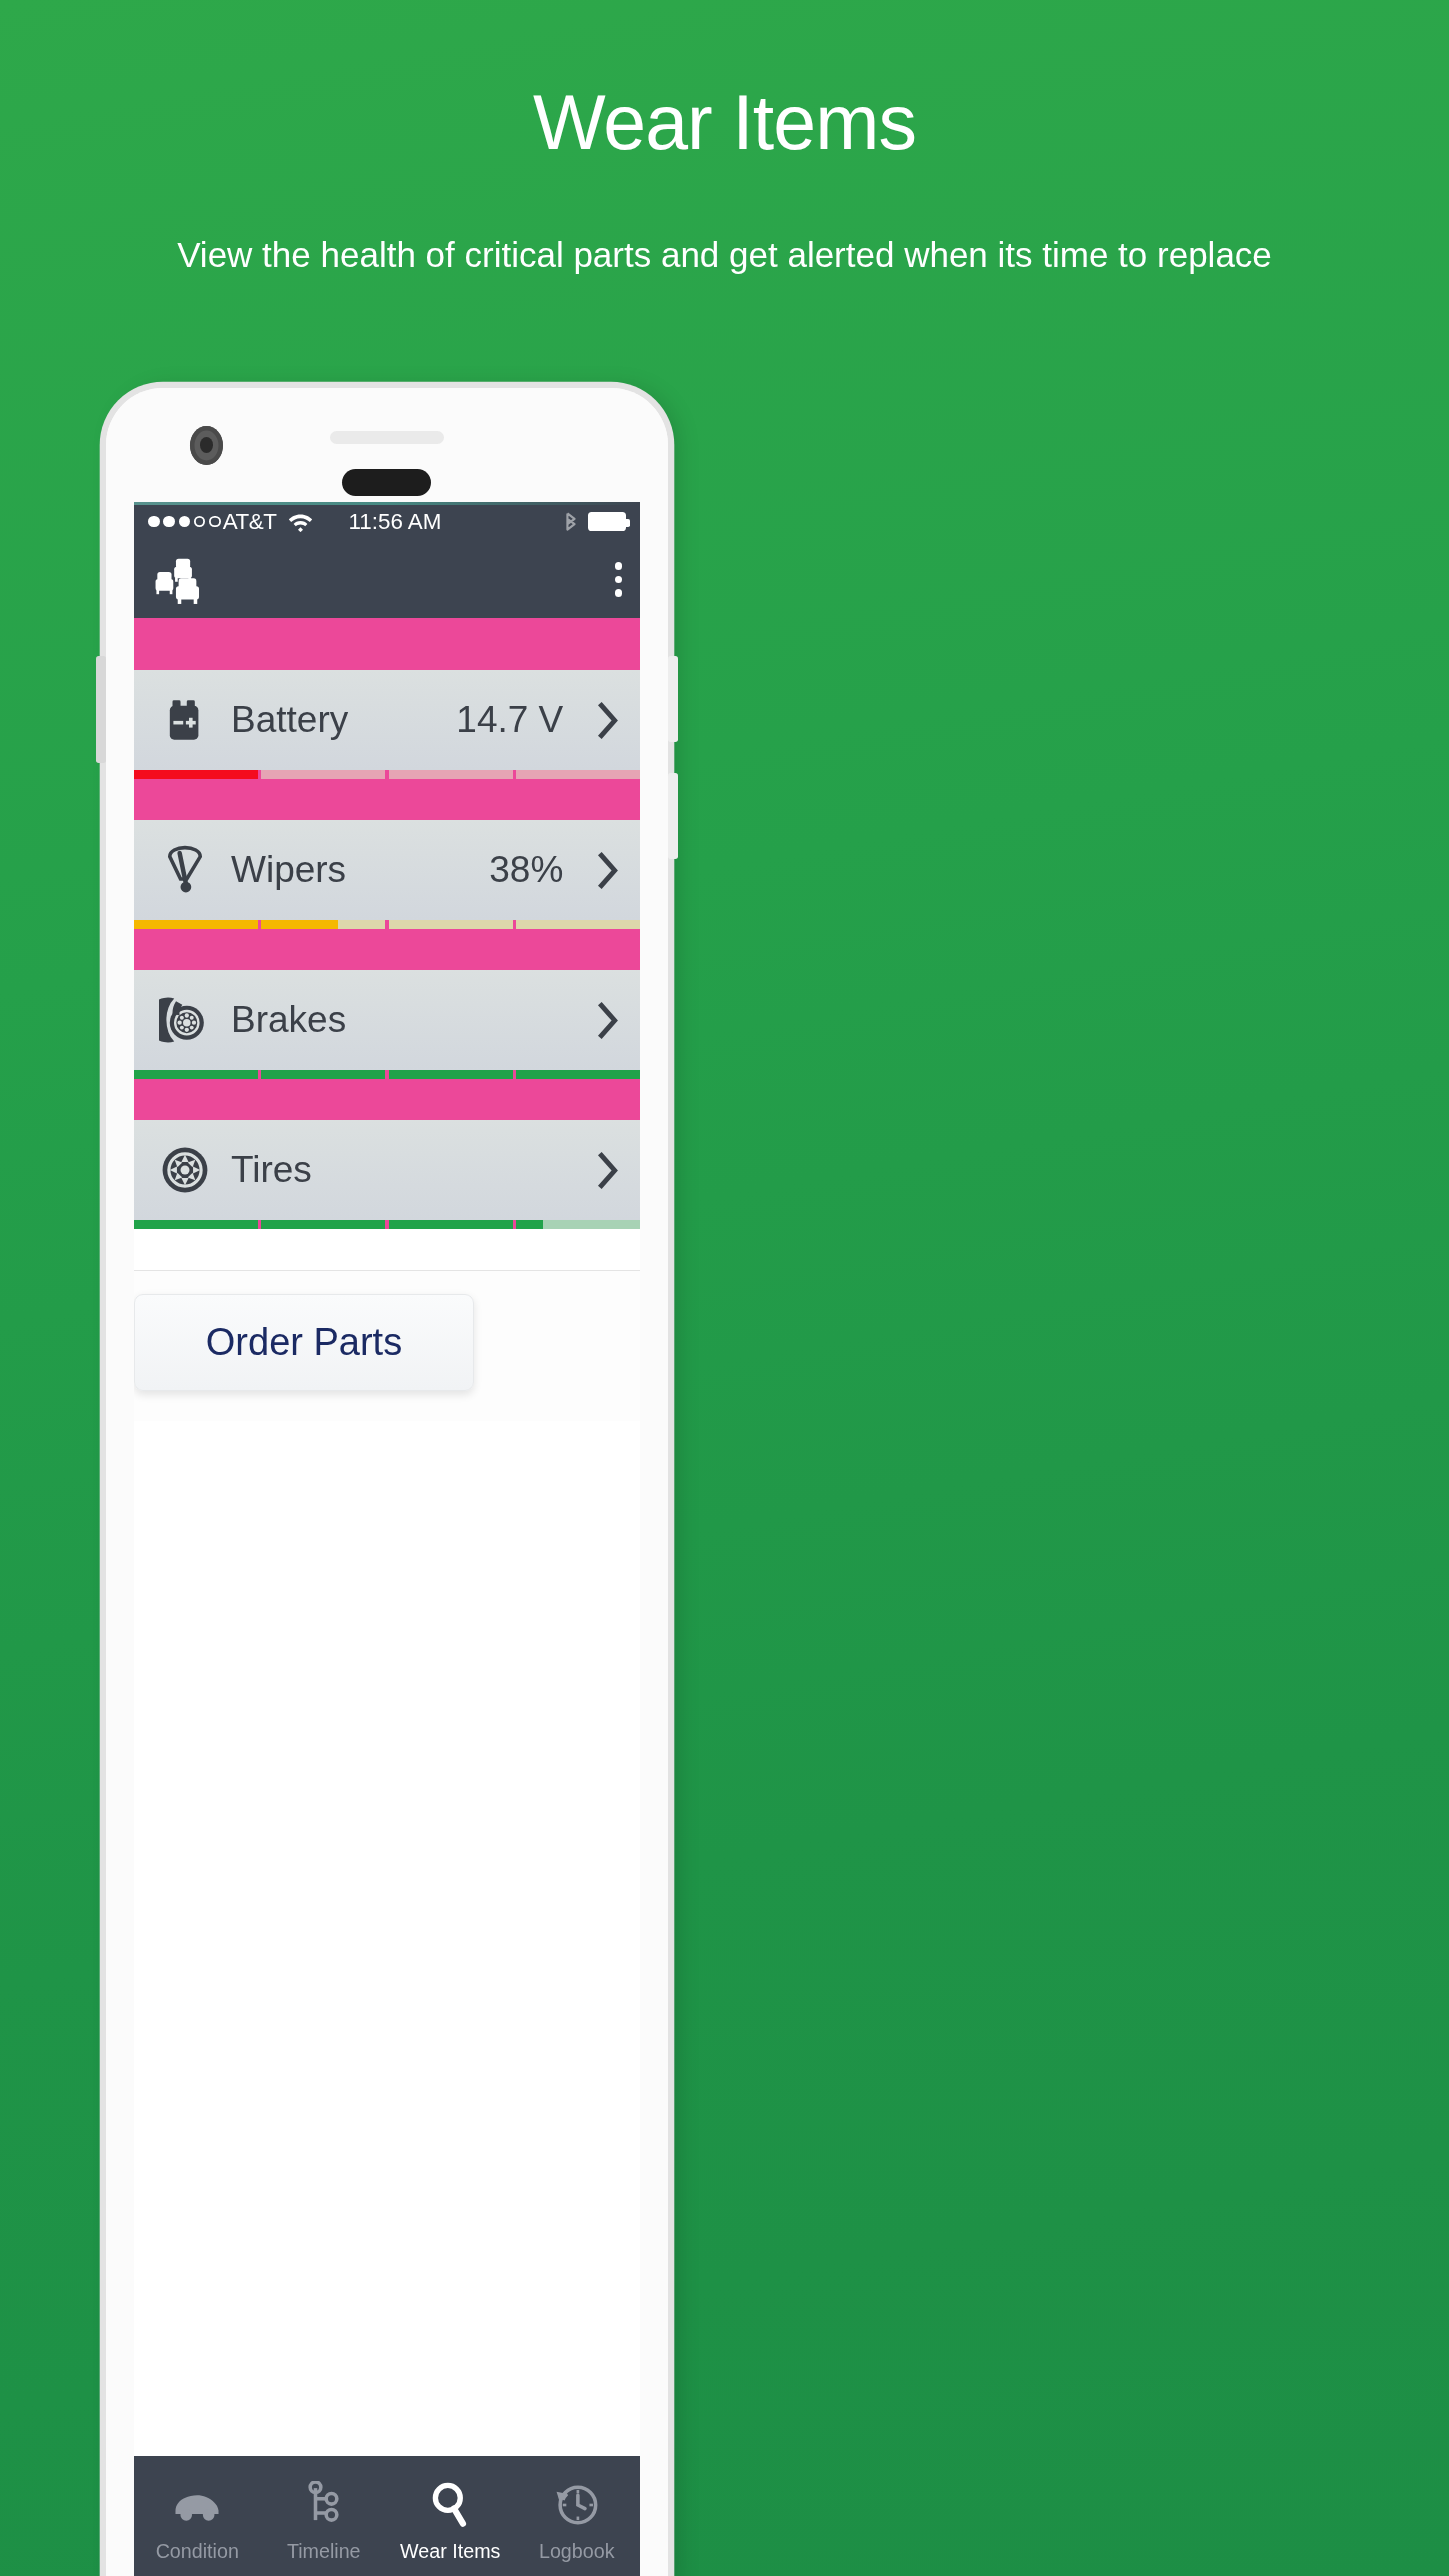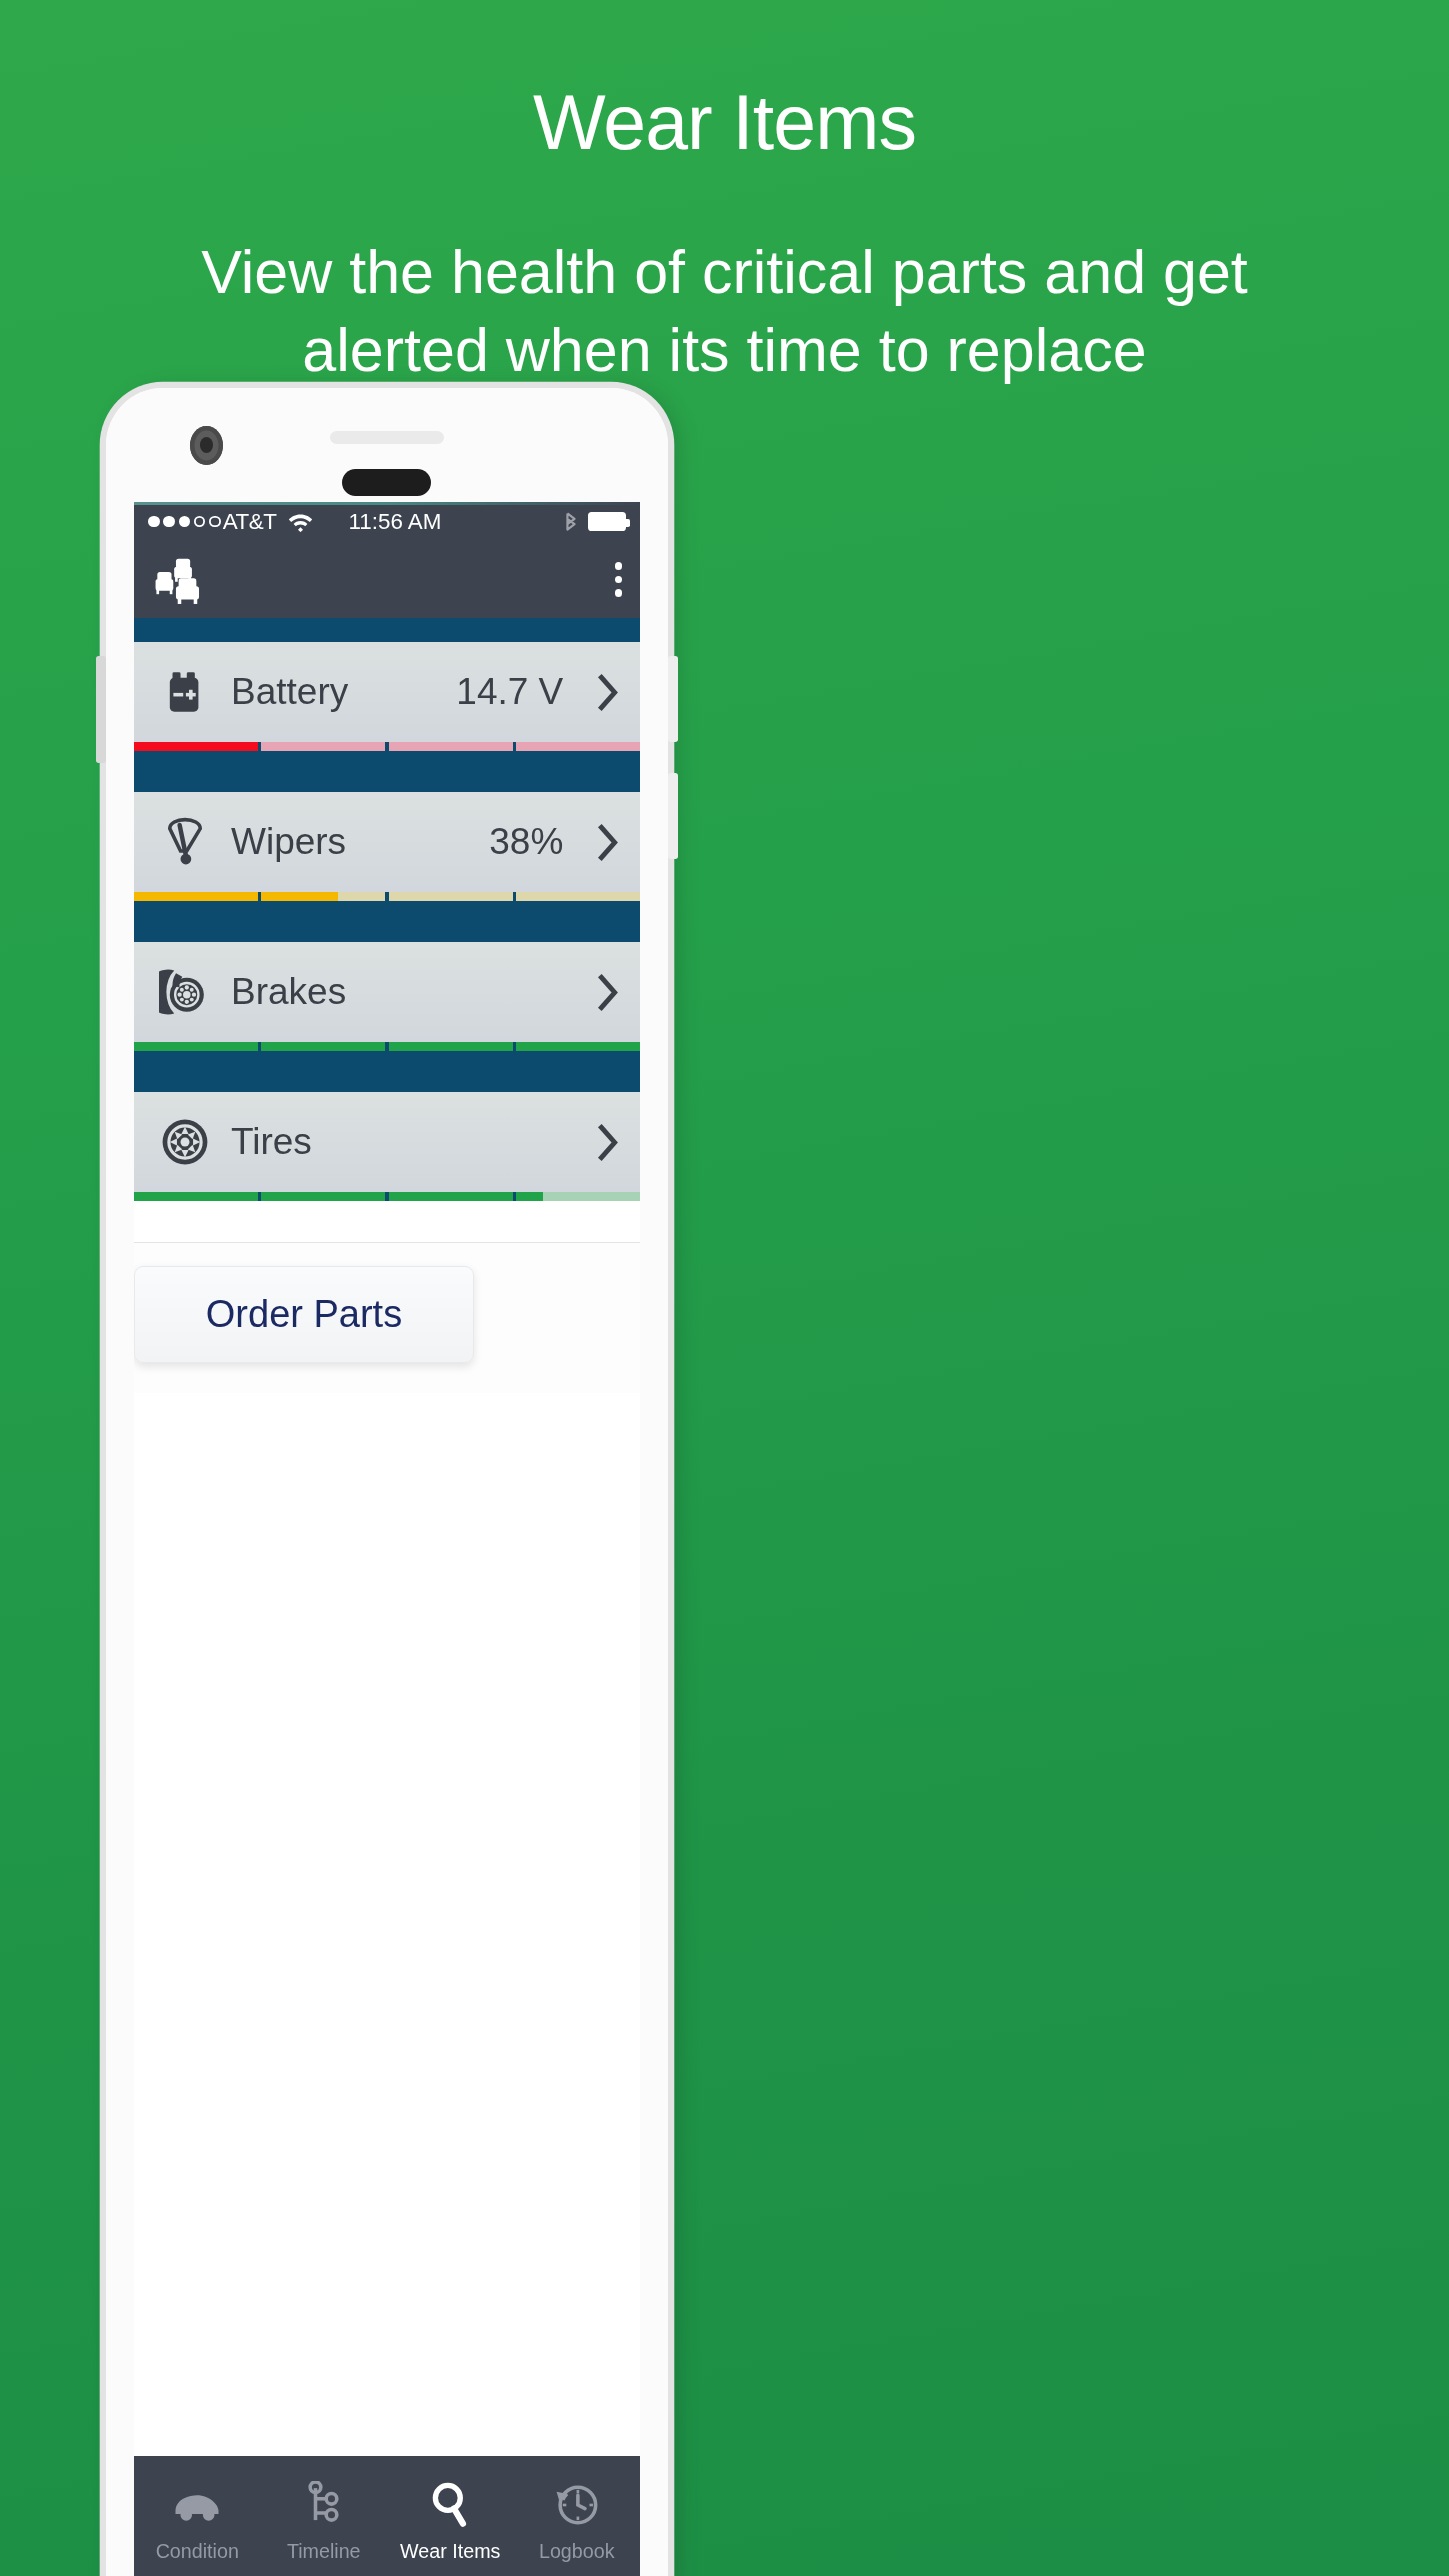--- a/index.html
+++ b/index.html
@@ -23,21 +23,21 @@
   }
   .promo-title {
     color: #ffffff;
     font-size: 77px;
     font-weight: 400;
     letter-spacing: -0.9px;
     line-height: 1.05;
   }
   .promo-sub {
     color: #ffffff;
-    font-size: 61px;
+    font-size: 35px;
     font-weight: 300;
     line-height: 1.28;
     margin-top: 70px;
     padding: 0 107px;
   }
 
   
   .phone {
     position: absolute;
     left: 106px;
@@ -177,21 +177,21 @@
     display: flex;
     align-items: center;
     justify-content: center;
     color: #555b63;
     font-size: 26px;
     border-bottom: 0.9px solid #d9dadb;
     box-shadow: 0 2.7px 5.4px rgba(0,0,0,.09);
   }
 
   
-  .list { padding-top: 24px; background:#0c4a6e; }
+  .list { padding-top: 52px; background:#ec4899; }
   .wear-row { margin-bottom: 41px; }
   .wear-card {
     height: 100px;
     background: linear-gradient(180deg, #dbe0e0 0%, #d2d7dd 100%);
     display: flex;
     align-items: center;
     padding: 0 19.7px;
   }
   .wear-icon { width: 63px; display: flex; align-items: center; justify-content: center; }
   .wear-label {

